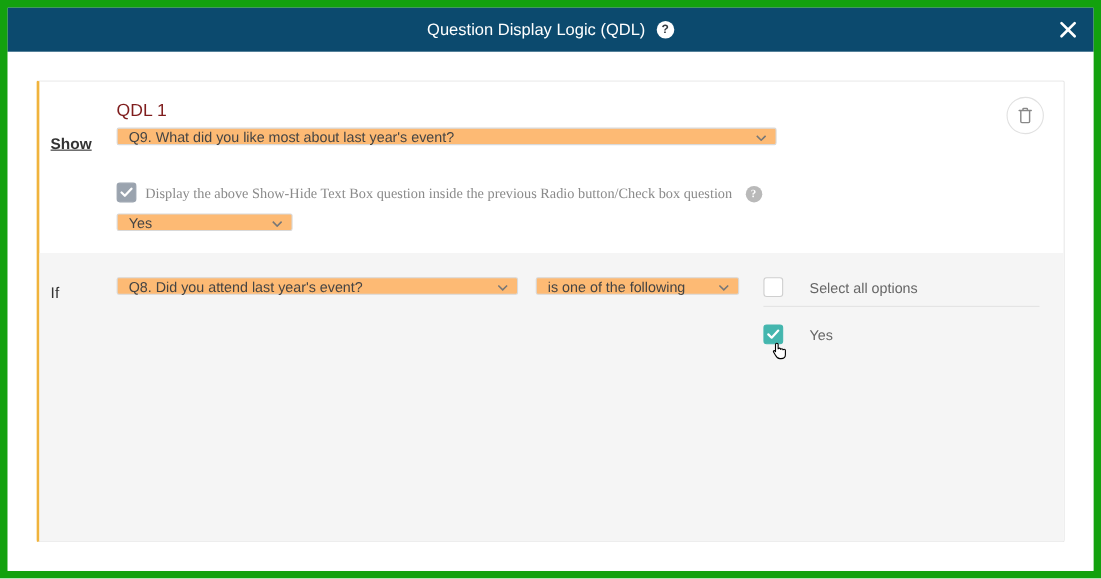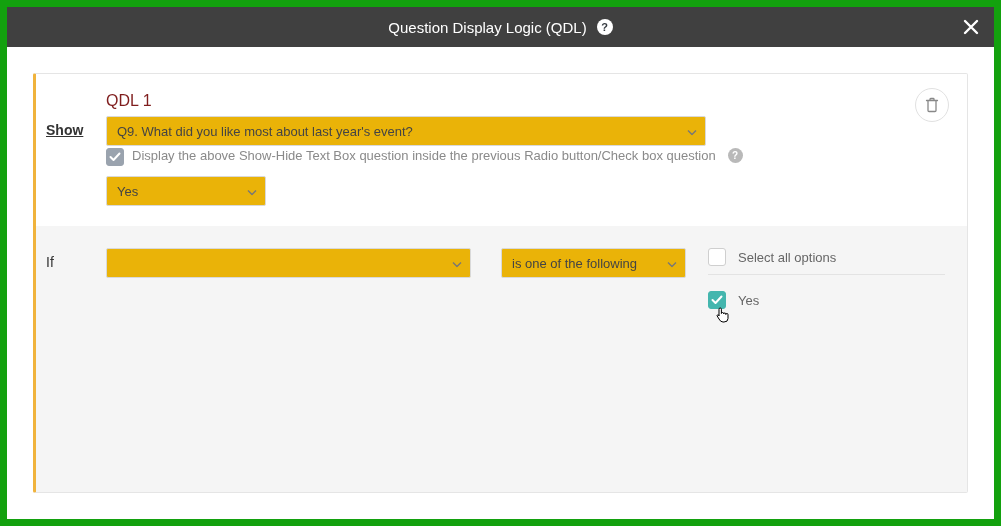--- a/index.html
+++ b/index.html
@@ -10,21 +10,21 @@
     background: #fff;
   }
   .outer-frame {
     width: 1001px;
     height: 526px;
     border: 7px solid #13a10e;
     position: relative;
   }
   .modal-header {
     height: 40px;
-    background: #404040;
+    background: #0c4a6e;
     color: #fff;
     display: flex;
     align-items: center;
     justify-content: center;
     position: relative;
     font-size: 15px;
   }
   .modal-header .title-wrap {
     display: flex;
     align-items: center;
@@ -93,50 +93,51 @@
   .left-label {
     width: 60px;
     flex: none;
     color: #333;
     font-size: 14px;
     padding-top: 6px;
   }
   .left-label.show { font-weight: 600; text-decoration: underline; }
   .controls { flex: 1; }
   .select {
-    height: 30px;
+    height: 16px;
     border: 1px solid #d9d9d9;
     border-radius: 2px;
-    background: #eab308;
+    background: #fdba74;
     font-size: 13px;
     color: #444;
     padding: 0 26px 0 10px;
     position: relative;
     display: flex;
     align-items: center;
     cursor: pointer;
   }
   .select .caret {
     position: absolute;
     right: 8px;
     top: 50%;
     transform: translateY(-50%);
     color: #777;
   }
   .select.q-select { width: 600px; }
   .select.yn-select { width: 160px; }
   .select.dec-select { width: 365px; }
-  .select.cond-select { width: 185px; margin-left: 14px; }
+  .select.cond-select { width: 185px; }
   .inline-row {
     display: flex;
-    align-items: flex-start;
+    align-items: flex-end;
     gap: 8px;
-    margin-top: 2px;
+    margin-top: 34px;
     color: #8a8a8a;
     font-size: 13px;
+    font-family: Liberation Serif, serif;
   }
   .cb {
     width: 18px;
     height: 18px;
     border-radius: 3px;
     border: 1px solid #cfcfcf;
     background: #fff;
     display: inline-flex;
     align-items: center;
     justify-content: center;
@@ -187,21 +188,21 @@
     align-items: flex-start;
   }
   .options-col {
     flex: 1;
     min-width: 180px;
     padding-left: 6px;
   }
   .opt-row {
     display: flex;
     align-items: center;
-    gap: 12px;
+    gap: 24px;
     font-size: 13px;
     color: #666;
     margin-bottom: 10px;
     position: relative;
   }
   .opt-row.header-row {
     border-bottom: 1px solid #e3e3e3;
     padding-bottom: 8px;
     margin-bottom: 16px;
   }
@@ -278,20 +279,21 @@
         </div>
       </div>
 
       <div class="lower">
         <div class="row">
           <div class="left-label">If</div>
           <div class="controls">
 
             <div class="decision-controls-row">
               <div class="select dec-select">
+                <span>Q8. Did you attend last year's event?</span>
                 <span class="caret">
                   <svg width="10" height="6" viewBox="0 0 10 6">
                       <path d="M1 1 L5 5 L9 1" fill="none" stroke="#777" stroke-width="1.4"></path>
                     </svg>
                 </span>
               </div>
 
               <div class="select cond-select">
                 <span>is one of the following</span>
                 <span class="caret">

